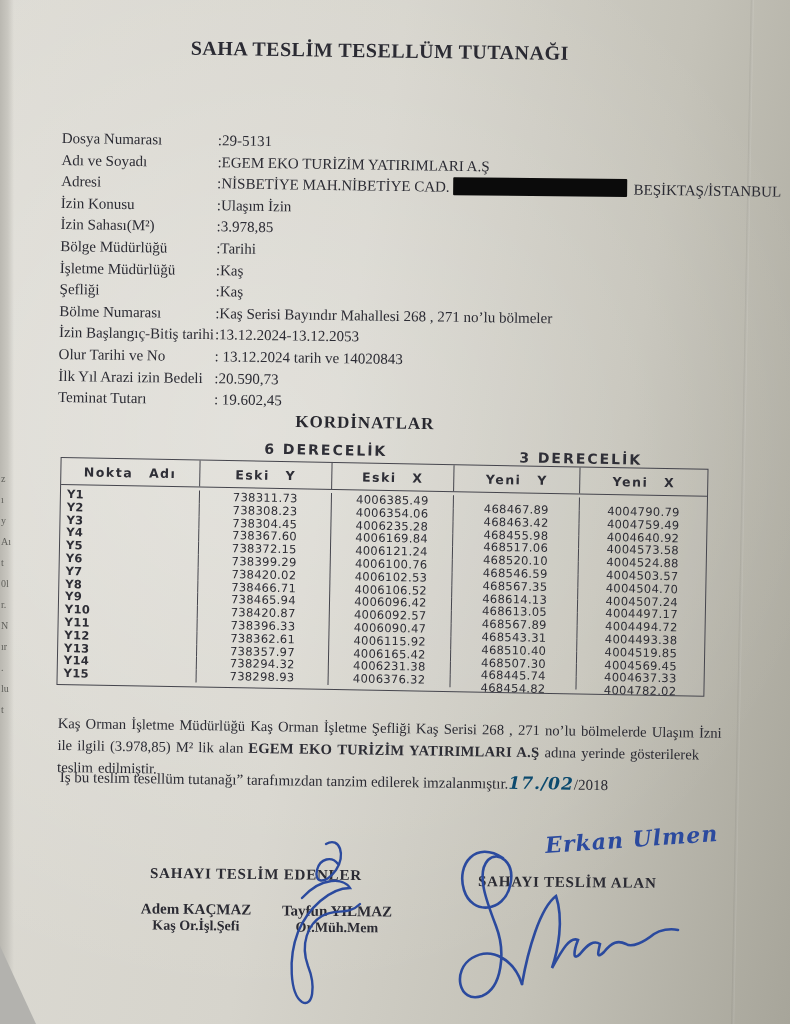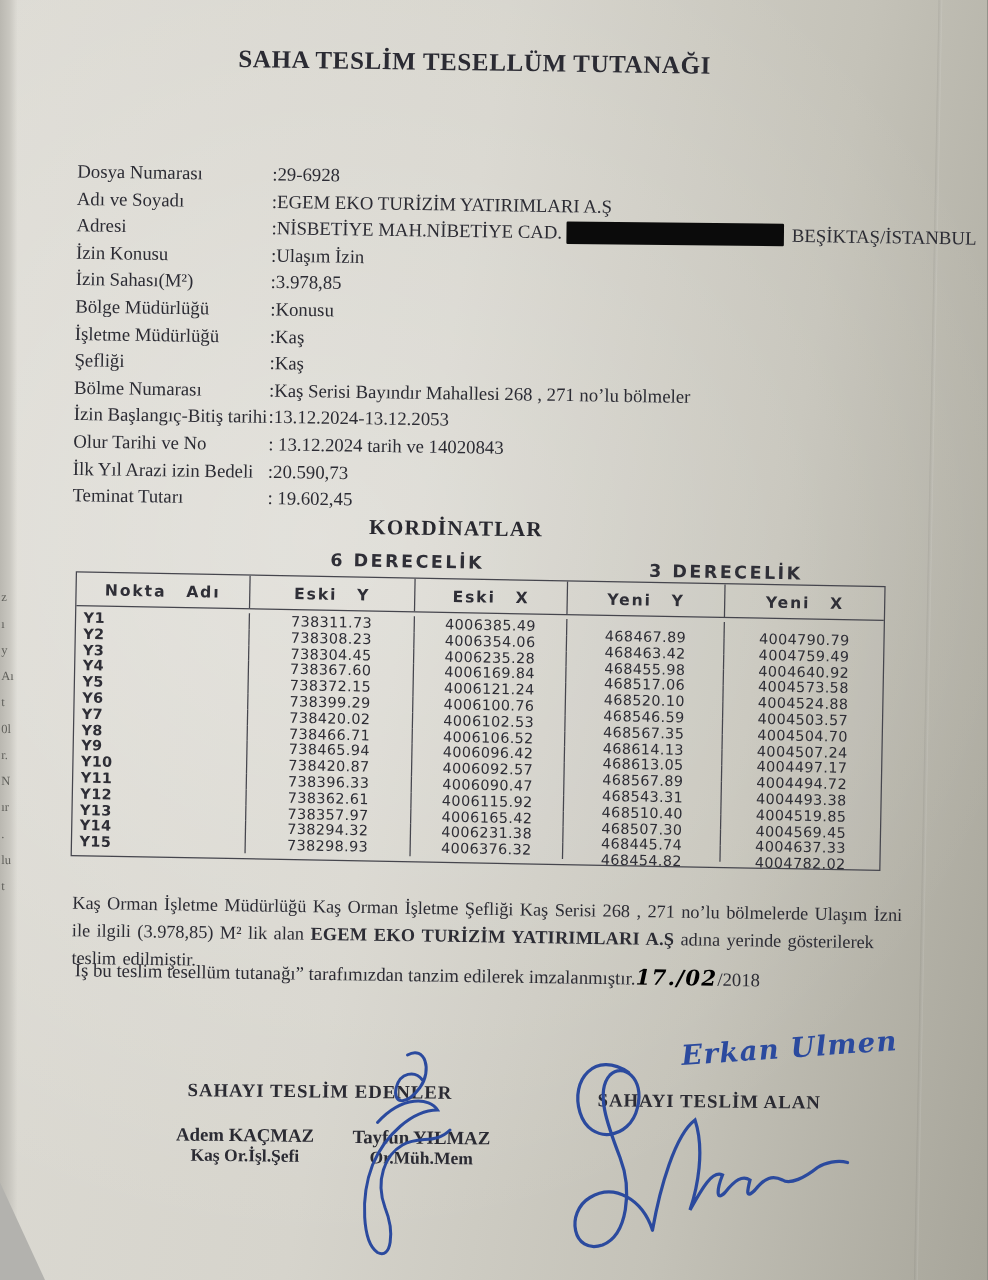--- a/index.html
+++ b/index.html
@@ -63,21 +63,21 @@
   .warp{display:inline-block;transform:translateY(7px);}
 
   
   .closing-p{position:absolute;left:58px;top:712px;width:678px;
     font:14.6px "Liberation Serif",serif;line-height:22px;color:#2c2c34;word-spacing:1.5px;
     transform:rotate(0.85deg);transform-origin:left top;}
   .closing-p b{font-weight:700;letter-spacing:0.2px;}
   .statement{position:absolute;left:60px;top:766px;width:700px;
     font:15px "Liberation Serif",serif;color:#2c2c34;
     transform:rotate(0.85deg);transform-origin:left top;}
-  .hand-date{color:#000000;font:italic 700 17px "DejaVu Serif",serif;letter-spacing:1px;}
+  .hand-date{color:#0c4a6e;font:italic 700 17px "DejaVu Serif",serif;letter-spacing:1px;}
 
   
   .sig-heading{position:absolute;font:600 15px "Liberation Serif",serif;letter-spacing:0.8px;color:#2b2b33;}
   .sig-heading.left{left:150px;top:866px;transform:rotate(0.6deg);}
   .sig-heading.right{left:478px;top:874px;transform:rotate(0.6deg);}
   .person{position:absolute;text-align:center;color:#2b2b33;transform:rotate(0.6deg);}
   .person .pname{font:600 15px "Liberation Serif",serif;white-space:nowrap;}
   .person .ptitle{font:600 14px "Liberation Serif",serif;white-space:nowrap;}
   .person.adem{left:96px;top:901px;width:200px;}
   .person.tayfun{left:232px;top:903px;width:210px;}
@@ -109,21 +109,21 @@
       <div>t</div>
     </div>
   <div class="desk-corner"></div>
   <div class="crease-v"></div>
 
   <div class="title">SAHA TESLİM TESELLÜM TUTANAĞI</div>
 
   <div class="fields">
       <div class="field-row">
         <span class="field-label">Dosya Numarası</span>
-        <span class="field-value">:29-6928</span>
+        <span class="field-value">:29-5131</span>
       </div>
       <div class="field-row">
         <span class="field-label">Adı ve Soyadı</span>
         <span class="field-value">:EGEM EKO TURİZİM YATIRIMLARI A.Ş</span>
       </div>
       <div class="field-row">
         <span class="field-label">Adresi</span>
         <span class="field-value">:NİSBETİYE MAH.NİBETİYE CAD.</span>
         <span class="redaction"></span>
         <span class="field-value">BEŞİKTAŞ/İSTANBUL</span>
@@ -131,21 +131,21 @@
       <div class="field-row">
         <span class="field-label">İzin Konusu</span>
         <span class="field-value">:Ulaşım İzin</span>
       </div>
       <div class="field-row">
         <span class="field-label">İzin Sahası(M²)</span>
         <span class="field-value">:3.978,85</span>
       </div>
       <div class="field-row">
         <span class="field-label">Bölge Müdürlüğü</span>
-        <span class="field-value">:Konusu</span>
+        <span class="field-value">:Tarihi</span>
       </div>
       <div class="field-row">
         <span class="field-label">İşletme Müdürlüğü</span>
         <span class="field-value">:Kaş</span>
       </div>
       <div class="field-row">
         <span class="field-label">Şefliği</span>
         <span class="field-value">:Kaş</span>
       </div>
       <div class="field-row">

